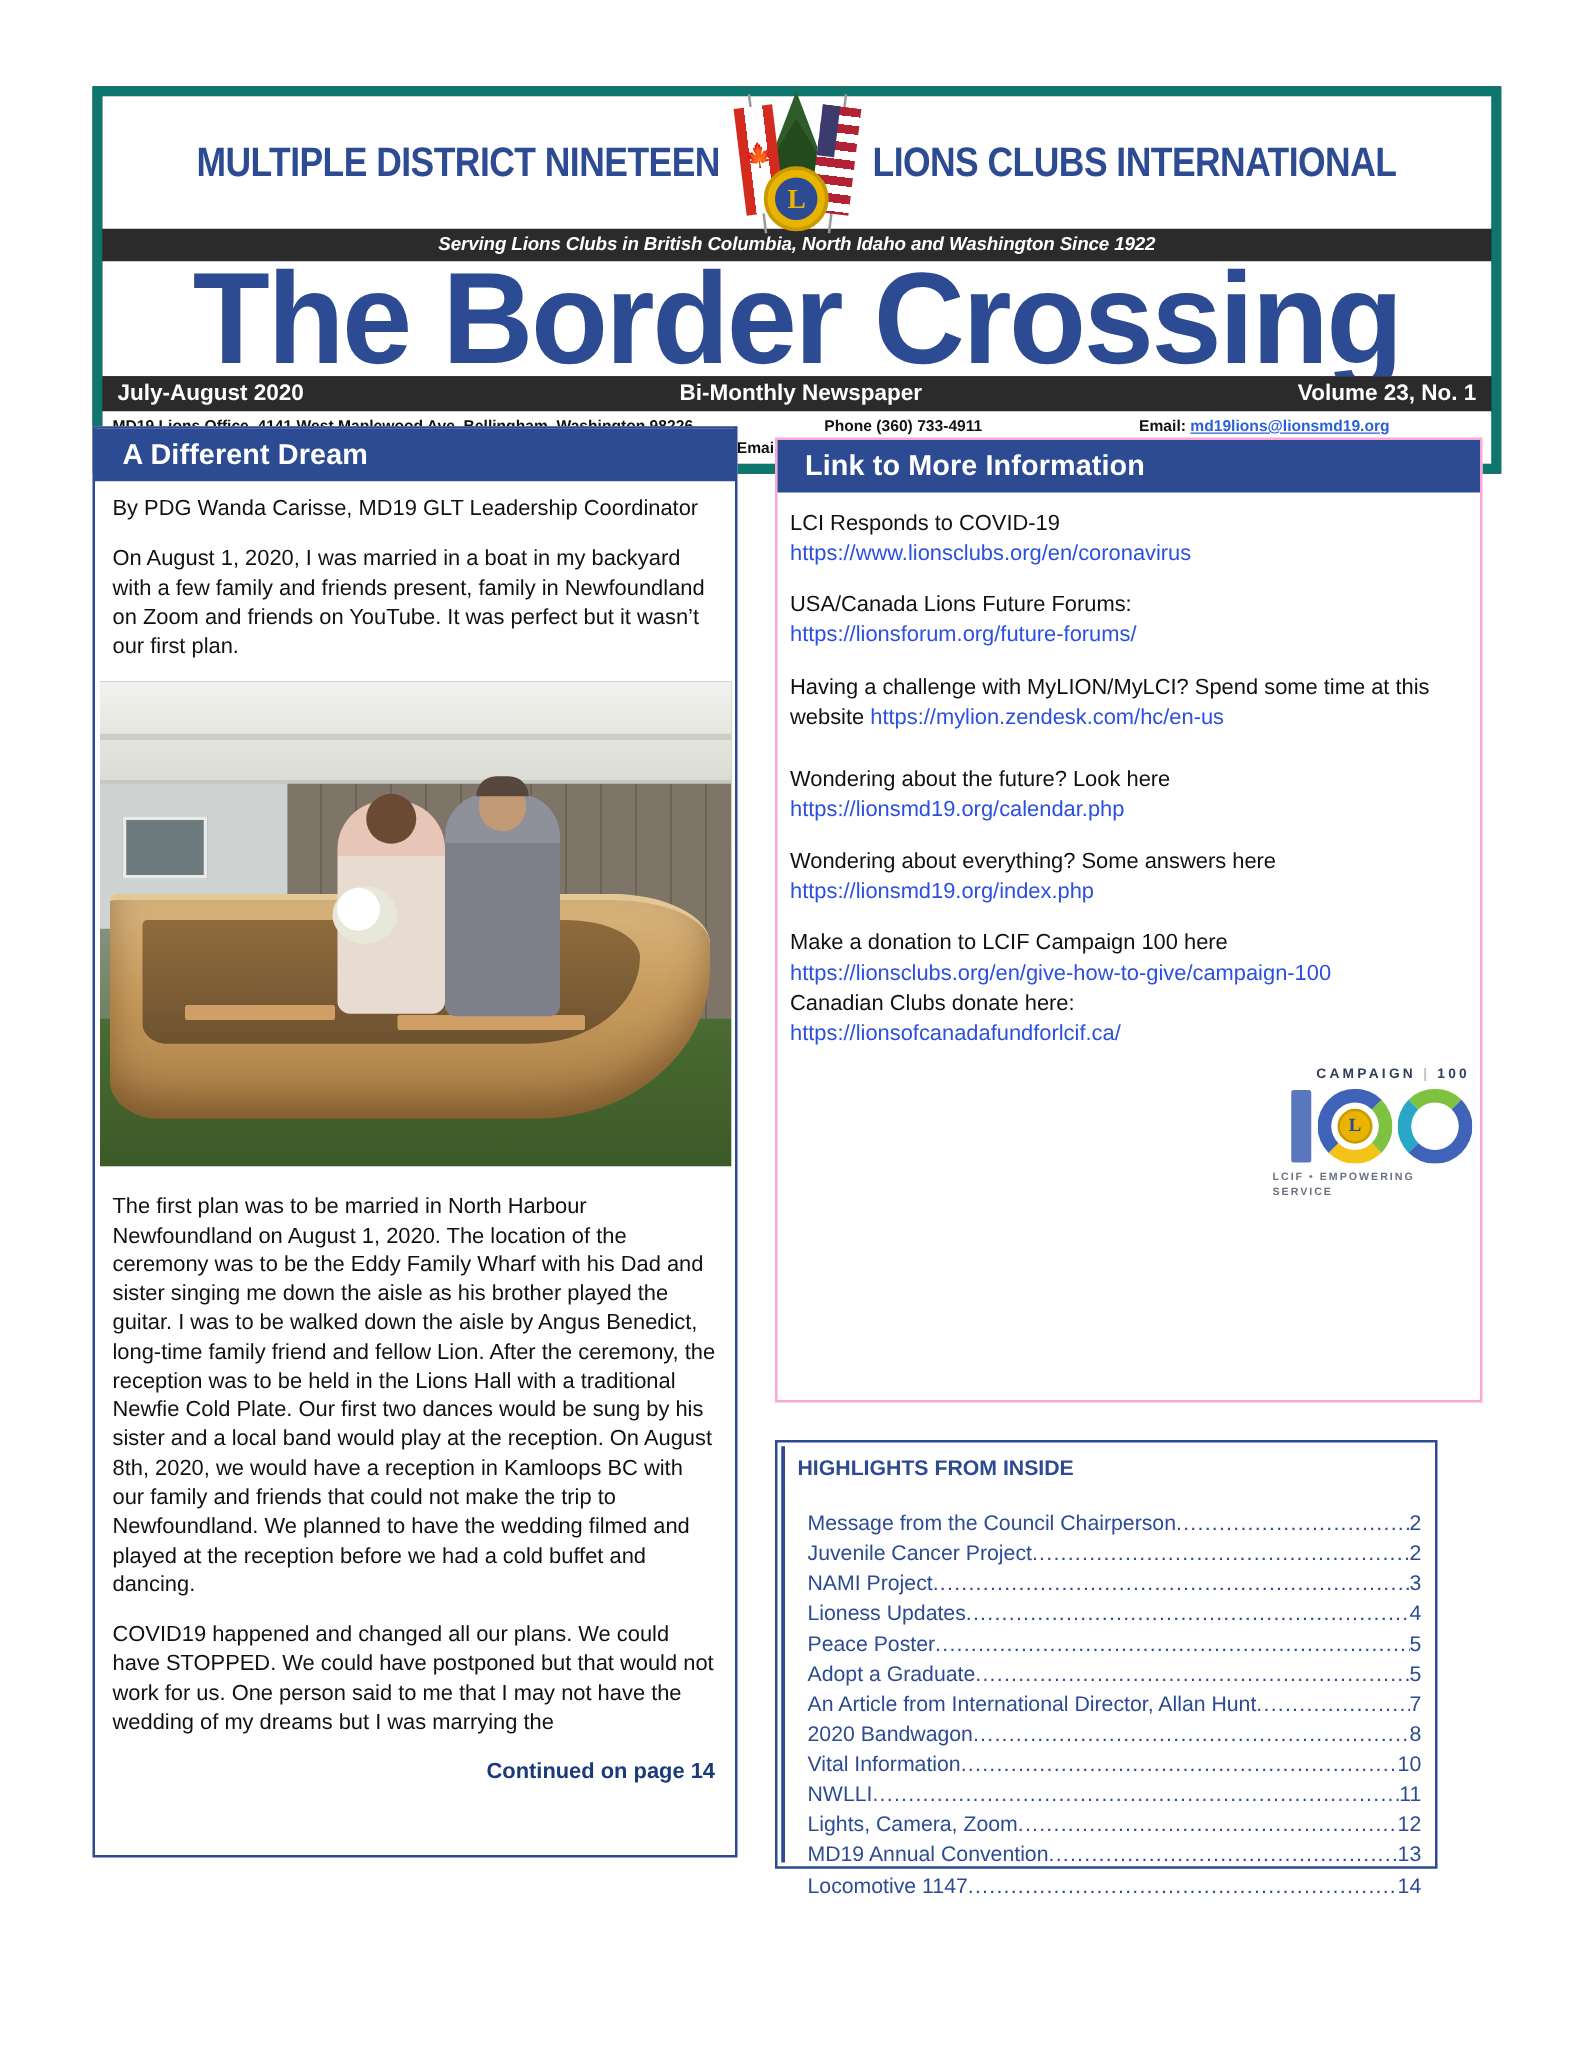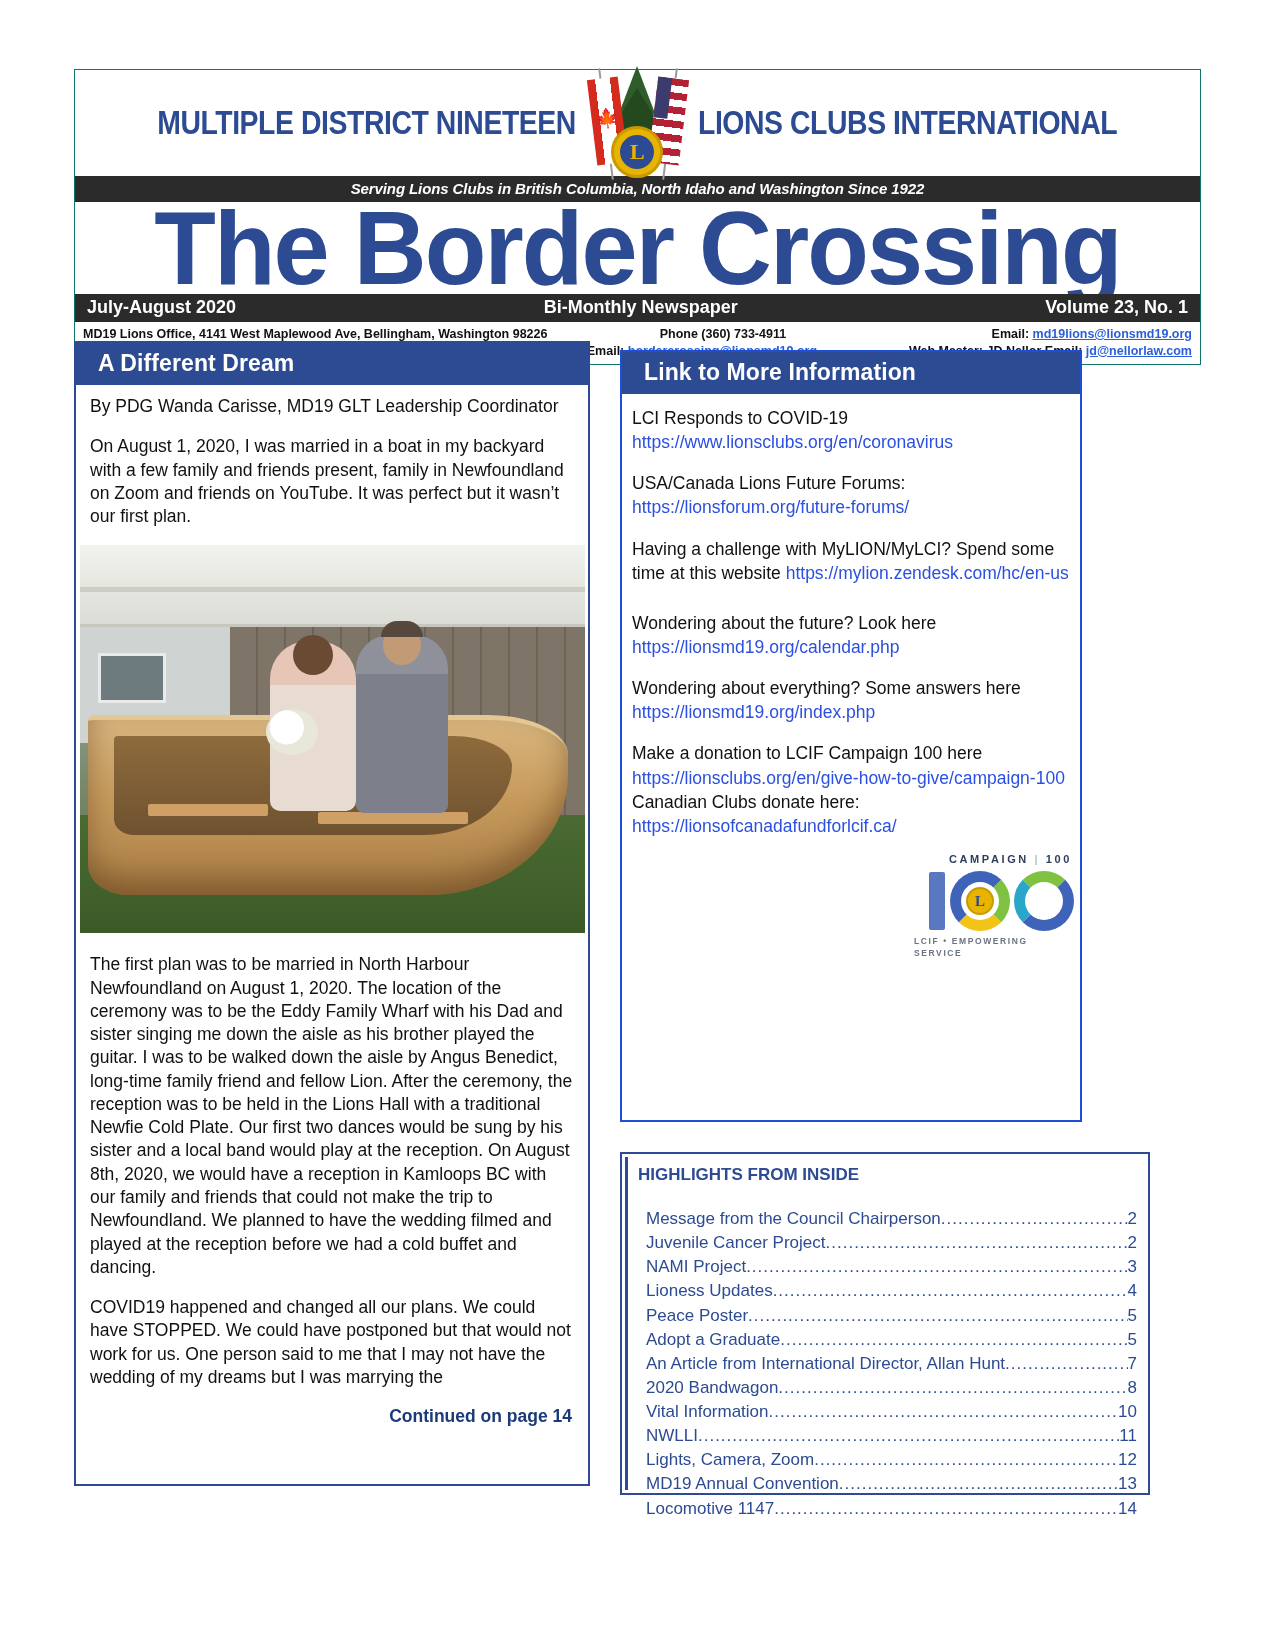--- a/index.html
+++ b/index.html
@@ -13,21 +13,21 @@
     width: 1275px; height: 1650px;
     background: #ffffff;
     overflow: hidden;
   }
 
   
   .masthead {
     position: absolute;
     left: 74px; top: 69px;
     width: 1127px;
-    border: 1px solid #0f766e;
+    border: 8px solid #0f766e;
     background: #2b2b2b;
   }
   .mast-top {
     background: #ffffff;
     height: 106px;
     position: relative;
     display: flex;
     align-items: center;
     justify-content: center;
   }
@@ -167,21 +167,21 @@
     background: #ffffff;
     padding: 4px 8px 4px;
     font-size: 12.5px;
     font-weight: bold;
     color: #111111;
     line-height: 1.35;
   }
   .contact-row { display: flex; width: 100%; }
   .c-a { flex: 0 0 52%; }
   .c-b { flex: 0 0 23%; text-align: left; }
-  .c-c { flex: 1; text-align: right; }
+  .c-c { flex: 1; text-align: left; }
   .c-r2a { flex: 0 0 31%; }
   .c-r2b { flex: 0 0 38%; text-align: left; }
   .c-r2c { flex: 1; text-align: right; }
   .lnk { color: #2b5fd9; font-weight: bold; }
 
   
   .col-left {
     position: absolute;
     left: 74px; top: 341px;
     width: 516px; height: 1145px;
@@ -288,22 +288,22 @@
     font-weight: bold;
     font-size: 17.5px;
     color: #1a3a7a;
     padding: 0 16px 10px 0;
   }
 
   
   .col-right {
     position: absolute;
     left: 620px; top: 350px;
-    width: 462px; height: 772px;
-    border: 2px solid #1d4ed8;
+    width: 566px; height: 772px;
+    border: 2px solid #f9a8d4;
     background: #ffffff;
   }
   .links-body {
     padding: 12px 10px 0 10px;
     font-size: 17.5px;
     line-height: 1.38;
     color: #111111;
     position: relative;
   }
   .links-body .grp { margin-bottom: 17px; }

